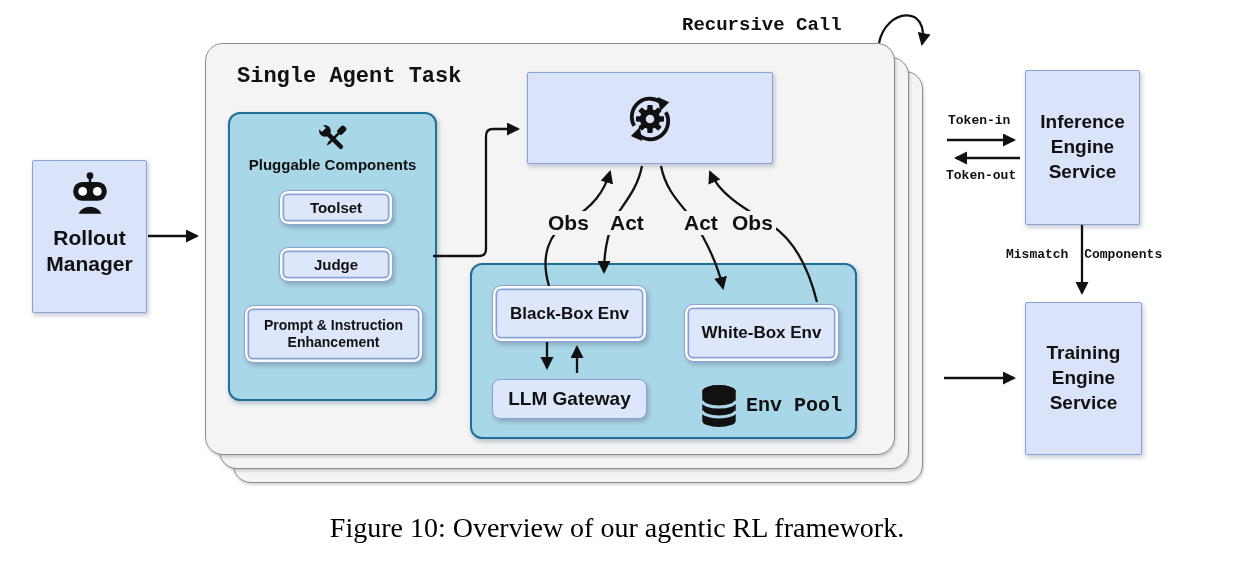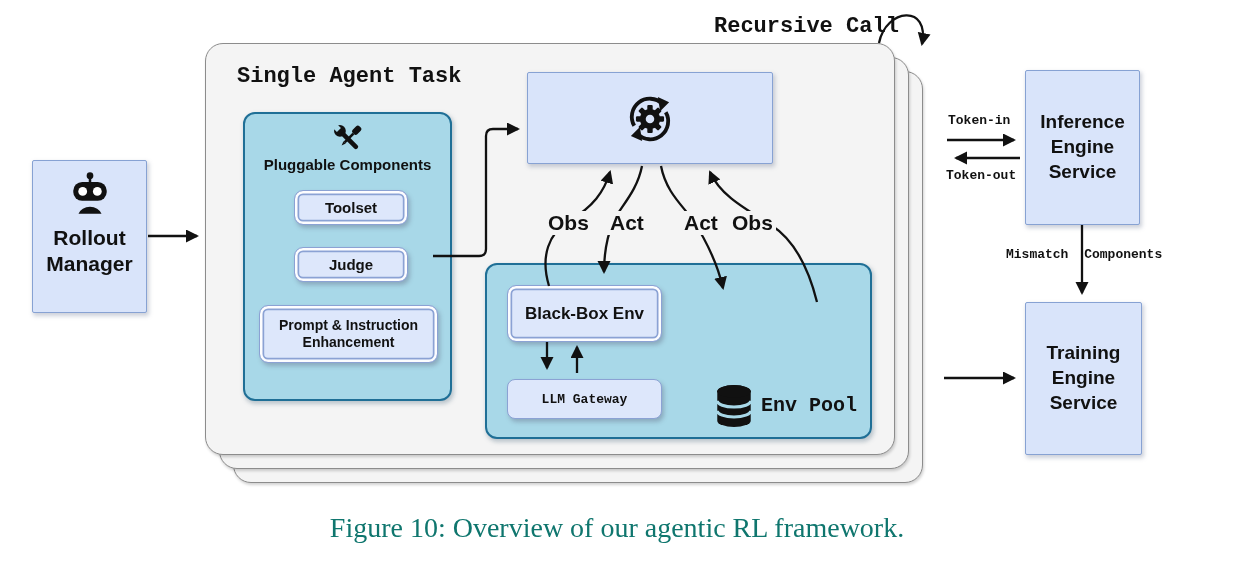--- a/index.html
+++ b/index.html
@@ -9,48 +9,48 @@
   .panel{position:absolute;width:688px;height:410px;background:#f4f4f4;
          border:1.6px solid #8c8c8c;border-radius:18px;box-shadow:1px 2px 3px rgba(0,0,0,.18);}
   #panel-back{left:233px;top:71px;}
   #panel-mid{left:219px;top:57px;}
   #panel-front{left:205px;top:43px;}
   
   .node{position:absolute;background:#d9e4fa;border:1.8px solid #87a2d3;border-radius:2px;
         display:flex;flex-direction:column;align-items:center;justify-content:center;
         text-align:center;font-weight:700;box-shadow:1.5px 2.5px 4px rgba(110,120,145,.35);}
   .teal{position:absolute;background:#a8d8e8;border:2px solid #1f6f96;border-radius:12px;
-        box-shadow:1.5px 2.5px 4px rgba(80,110,130,.35);margin-left:15px;}
+        box-shadow:1.5px 2.5px 4px rgba(80,110,130,.35);}
   .inner{position:absolute;background:#dde7fb;border:1.6px solid #8ba2d4;border-radius:9px;
          display:flex;align-items:center;justify-content:center;text-align:center;font-weight:700;
          box-shadow:inset 0 0 0 2.5px #fdfdff, inset 0 0 0 4.2px #8ba2d4, 2px 3px 4px rgba(105,115,140,.45);}
   .single{position:absolute;background:#dde7fb;border:1.6px solid #8ba2d4;border-radius:8px;
           display:flex;align-items:center;justify-content:center;font-weight:700;
           box-shadow:2px 3px 4px rgba(105,115,140,.45);}
   
   .mono{position:absolute;font-family:"Liberation Mono","DejaVu Sans Mono",monospace;font-weight:700;white-space:nowrap;}
   .flowlab{position:absolute;font-weight:700;font-size:21px;background:#f4f4f4;padding:0 3px;z-index:6;white-space:nowrap;}
   #caption{position:absolute;left:0;top:512px;width:100%;text-align:center;
-           font-family:"Liberation Serif","DejaVu Serif",serif;font-size:28px;color:#0f766e;}
+           font-family:"Liberation Serif","DejaVu Serif",serif;font-size:28px;color:#000000;}
   #svg-arrows{position:absolute;left:0;top:0;z-index:5;pointer-events:none;}
   .z2{z-index:2}.z3{z-index:3}
   #rollout{left:32px;top:160px;width:115px;height:153px;justify-content:flex-start;padding-top:10px;box-sizing:border-box;font-size:21px;line-height:1.25;}
   #core-loop{left:527px;top:72px;width:246px;height:92px;font-size:22px;padding-top:2px;box-sizing:border-box;}
   #inference{left:1025px;top:70px;width:113px;height:153px;font-size:19px;line-height:1.3;}
   #training{left:1025px;top:302px;width:115px;height:151px;font-size:19px;line-height:1.3;}
   #pluggable{left:228px;top:112px;width:205px;height:285px;}
   #pluggable .title{position:absolute;top:42px;width:100%;text-align:center;font-weight:700;font-size:15px;}
   #tools-icon{position:absolute;top:6px;left:50%;transform:translateX(-50%);}
   #toolset{left:49px;top:76px;width:112px;height:33px;font-size:15px;}
   #judge{left:49px;top:133px;width:112px;height:33px;font-size:15px;}
   #prompt{left:14px;top:191px;width:177px;height:56px;font-size:14px;line-height:1.25;}
   #env-pool{left:470px;top:263px;width:383px;height:172px;}
   #black-box{left:20px;top:20px;width:153px;height:55px;font-size:17px;}
   #white-box{left:212px;top:39px;width:153px;height:56px;font-size:17px;}
-  #llm-gateway{left:20px;top:114px;width:153px;height:38px;font-size:13px;font-family:Liberation Mono, monospace;}
+  #llm-gateway{left:20px;top:114px;width:153px;height:38px;font-size:19px;}
   #db-icon{position:absolute;left:226px;top:118px;}
   #env-pool-label{left:274px;top:129px;font-size:20px;}
 </style>
 </head>
 <body>
 
 <div id="canvas">
 
   <div class="panel" id="panel-back"></div>
   <div class="panel" id="panel-mid"></div>
@@ -105,20 +105,21 @@
         <rect x="21.6" y="11.5" width="4.8" height="6" rx="1" transform="rotate(225 24 24)"></rect>
         <rect x="21.6" y="11.5" width="4.8" height="6" rx="1" transform="rotate(270 24 24)"></rect>
         <rect x="21.6" y="11.5" width="4.8" height="6" rx="1" transform="rotate(315 24 24)"></rect>
       </g>
       <circle cx="24" cy="24" r="3.8" fill="#d9e4fa"></circle>
     </svg>
   </div>
 
   <div class="teal z2" id="env-pool">
     <div class="inner" id="black-box">Black-Box Env</div>
+    <div class="inner" id="white-box">White-Box Env</div>
     <div class="single" id="llm-gateway">LLM Gateway</div>
     <svg id="db-icon" width="42" height="46" viewBox="0 0 40 44">
       <path d="M 4 8 A 16 6 0 0 1 36 8 L 36 36 A 16 6 0 0 1 4 36 Z" fill="#111"></path>
       <ellipse cx="20" cy="8" rx="16" ry="6" fill="#111"></ellipse>
       <path d="M 4 17 A 16 6 0 0 0 36 17" fill="none" stroke="#a8d8e8" stroke-width="3"></path>
       <path d="M 4 26.5 A 16 6 0 0 0 36 26.5" fill="none" stroke="#a8d8e8" stroke-width="3"></path>
     </svg>
     <div class="mono" id="env-pool-label">Env Pool</div>
   </div>
 
@@ -146,19 +147,19 @@
       <path d="M 1082 225 V 293" marker-end="url(#ah)"></path>
       <path d="M 944 378 H 1014" marker-end="url(#ah)"></path>
     </g>
   </svg>
 
   <div class="flowlab" style="left:545px;top:211px;">Obs</div>
   <div class="flowlab" style="left:607px;top:211px;">Act</div>
   <div class="flowlab" style="left:681px;top:211px;">Act</div>
   <div class="flowlab" style="left:729px;top:211px;">Obs</div>
 
-  <div class="mono" style="left:714px;top:14px;font-size:22px;z-index:6;">Recursive Call</div>
+  <div class="mono" style="left:682px;top:14px;font-size:19px;z-index:6;">Recursive Call</div>
   <div class="mono" style="left:948px;top:113px;font-size:13px;z-index:6;">Token-in</div>
   <div class="mono" style="left:946px;top:168px;font-size:13px;z-index:6;">Token-out</div>
   <div class="mono" style="left:1006px;top:247px;font-size:13px;word-spacing:8px;z-index:4;">Mismatch Components</div>
 
   <div id="caption">Figure 10: Overview of our agentic RL framework.</div>
 </div>
 
 </body></html>

